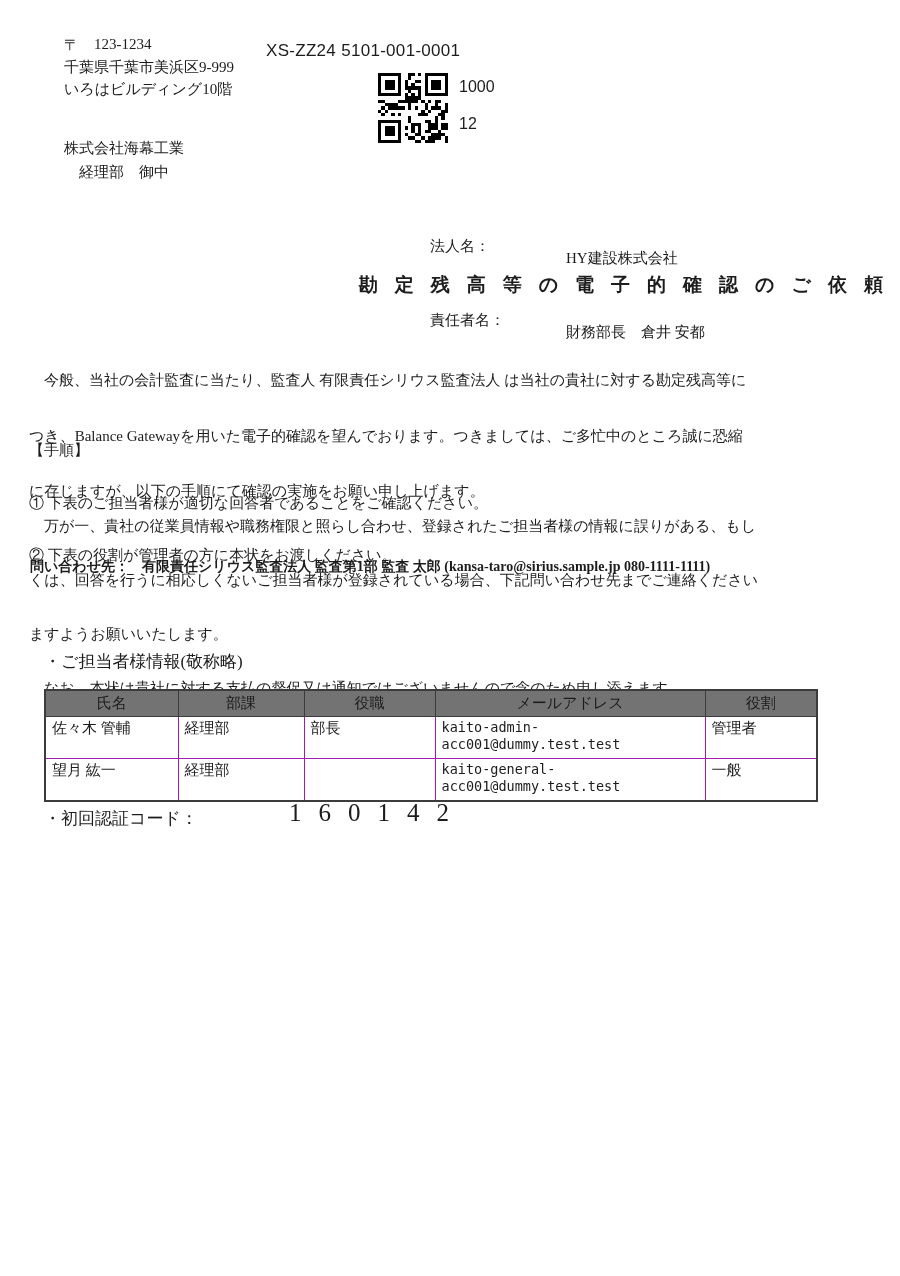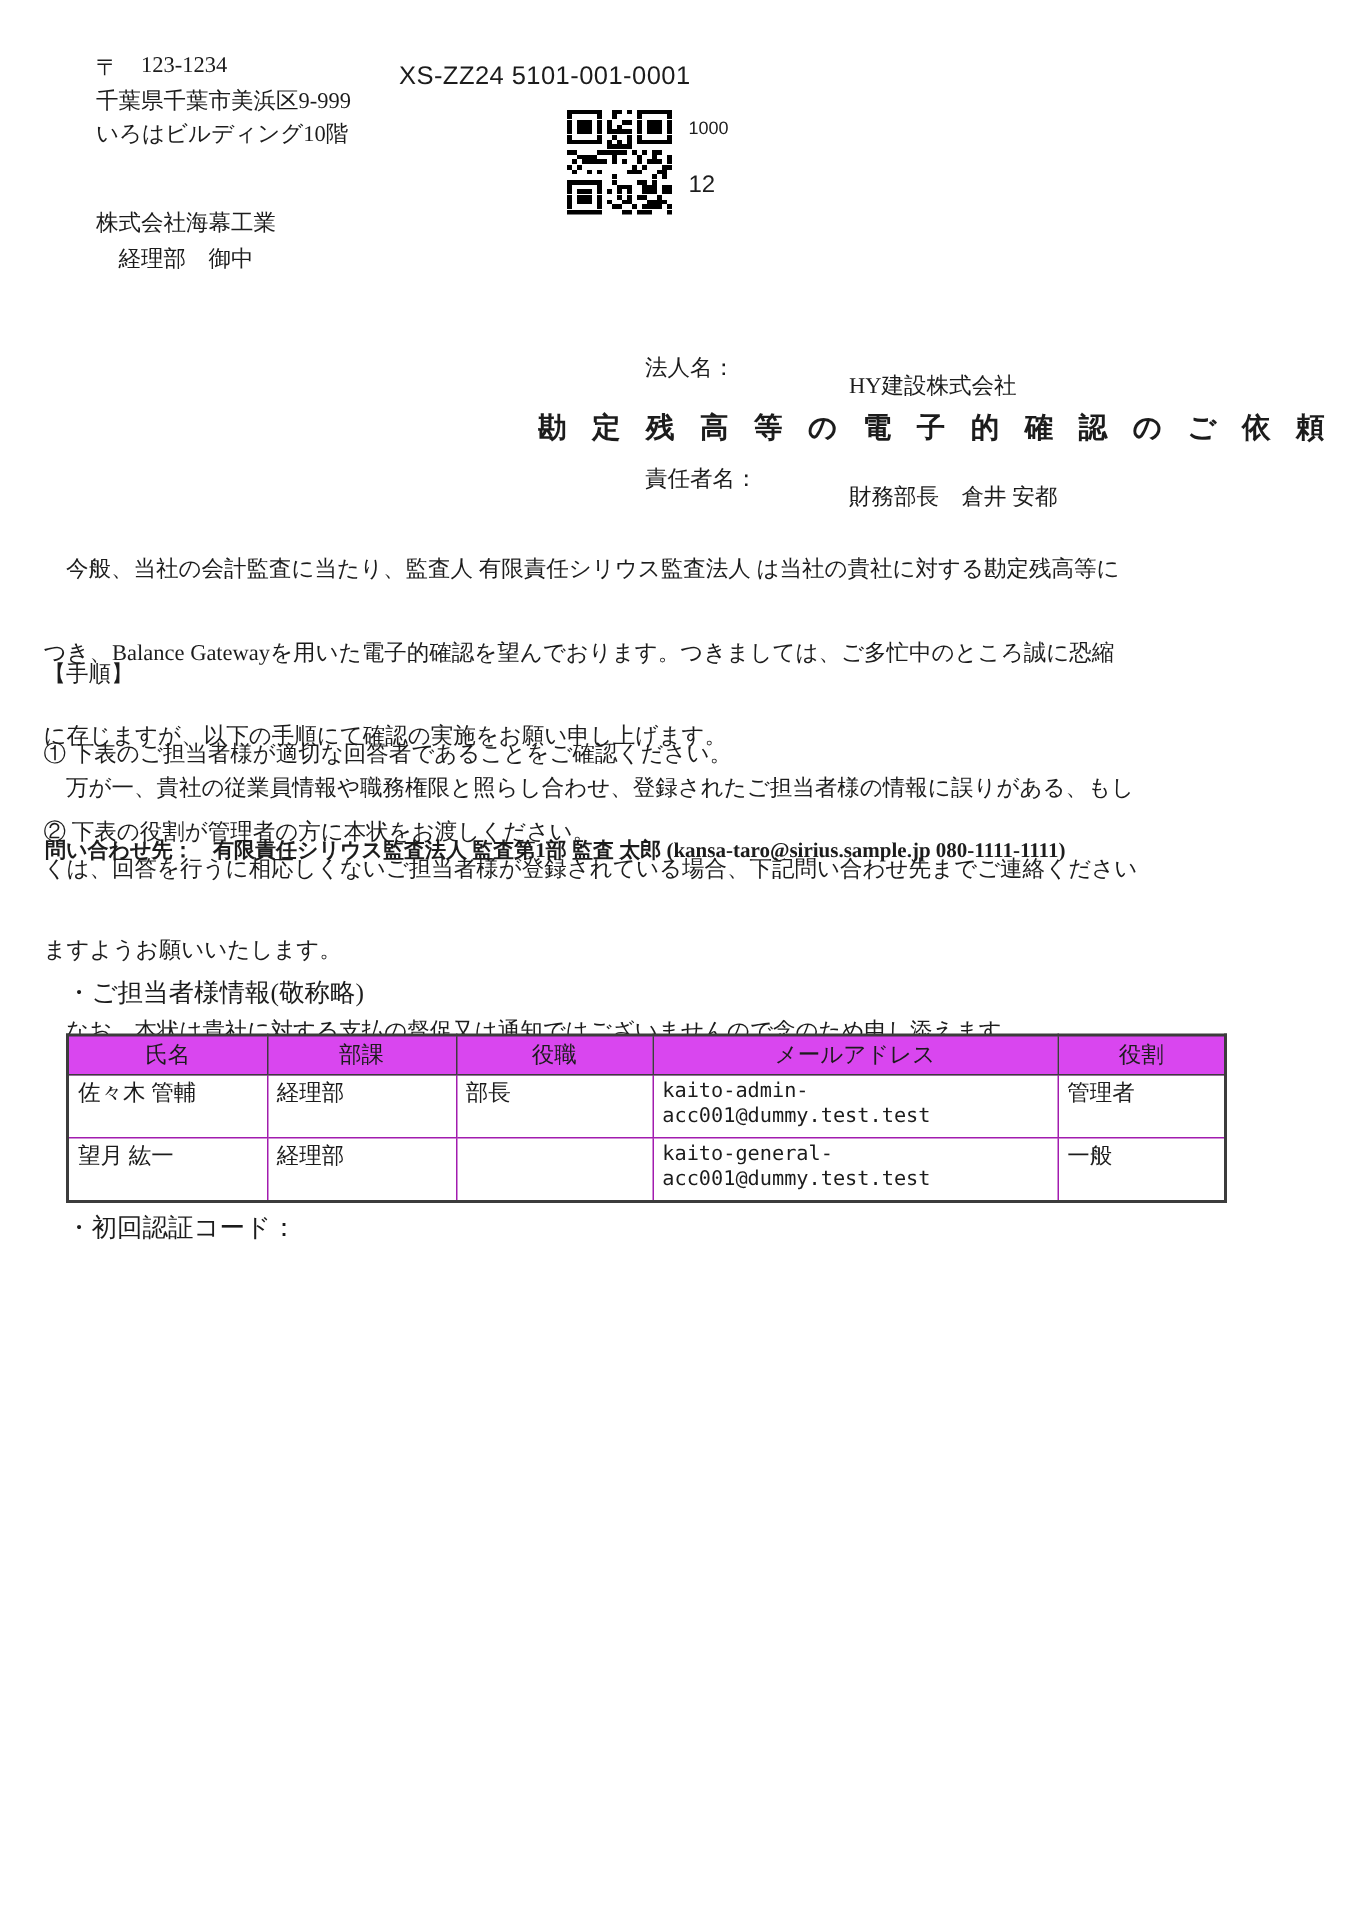--- a/index.html
+++ b/index.html
@@ -14,21 +14,21 @@
   .abs{position:absolute;white-space:pre-wrap;}
   
   .postal{left:64px;top:36px;font-size:15px;display:flex;gap:15px;}
   .addr1{left:64px;top:58px;font-size:15px;}
   .addr2{left:64px;top:80px;font-size:15px;}
   .recip-company{left:64px;top:139px;font-size:15px;}
   .recip-dept{left:79px;top:163px;font-size:15px;}
   
   .docnum{left:266px;top:41px;font-size:17px;font-family:"Liberation Sans","DejaVu Sans",sans-serif;letter-spacing:0.3px;}
   .qr-box{left:378px;top:73px;width:70px;height:70px;}
-  .qr-top{left:459px;top:78px;font-size:12px;font-family:"Liberation Sans","DejaVu Sans",sans-serif;}
+  .qr-top{left:459px;top:78px;font-size:16px;font-family:"Liberation Sans","DejaVu Sans",sans-serif;}
   .qr-bottom{left:459px;top:115px;font-size:16px;font-family:"Liberation Sans","DejaVu Sans",sans-serif;}
   
   .issuer{left:430px;top:198px;font-size:15px;}
   .issuer-row{display:flex;line-height:28px;}
   .issuer-label{width:133px;}
   .issuer-value{padding-left:3px;margin-top:12px;}
   
   .title{left:0;top:272px;width:900px;text-align:right;font-size:19px;font-weight:bold;letter-spacing:17px;padding-left:17px;box-sizing:border-box;}
   
   .para{font-size:15px;line-height:18.5px;}
@@ -38,21 +38,21 @@
   .contact{left:30px;top:558px;font-size:14px;font-weight:bold;display:flex;gap:13px;}
   
   .caption{left:44px;top:650px;font-size:17px;}
   table.staff{
     position:absolute;left:44px;top:689px;width:772px;
     border-collapse:collapse;table-layout:fixed;
     border:2px solid #3c3c3c;
     font-size:15px;
   }
   table.staff th{
-    border:1px solid #3c3c3c;background:#d946ef;
+    border:1px solid #3c3c3c;background:#737373;
     font-weight:normal;height:25px;text-align:center;padding:0 4px;
   }
   table.staff td{
     border:1px solid #a21caf;height:39px;vertical-align:top;
     padding:2px 6px 0 6px;white-space:pre-wrap;
   }
   td.email{
     font-family:"DejaVu Sans Mono","Liberation Mono",monospace;
     font-size:13.5px;line-height:17px;padding-top:4px;
     overflow-wrap:break-word;word-wrap:break-word;margin-top:27px;
@@ -368,14 +368,15 @@
         <td>望月 紘一</td>
         <td>経理部</td>
         <td></td>
         <td class="email">kaito-general-acc001@dummy.test.test</td>
         <td>一般</td>
       </tr>
     </tbody>
   </table>
 
   <div class="abs auth-label">・初回認証コード：</div>
+  <div class="abs auth-code">160142</div>
 
 </div>
 
 </body></html>

